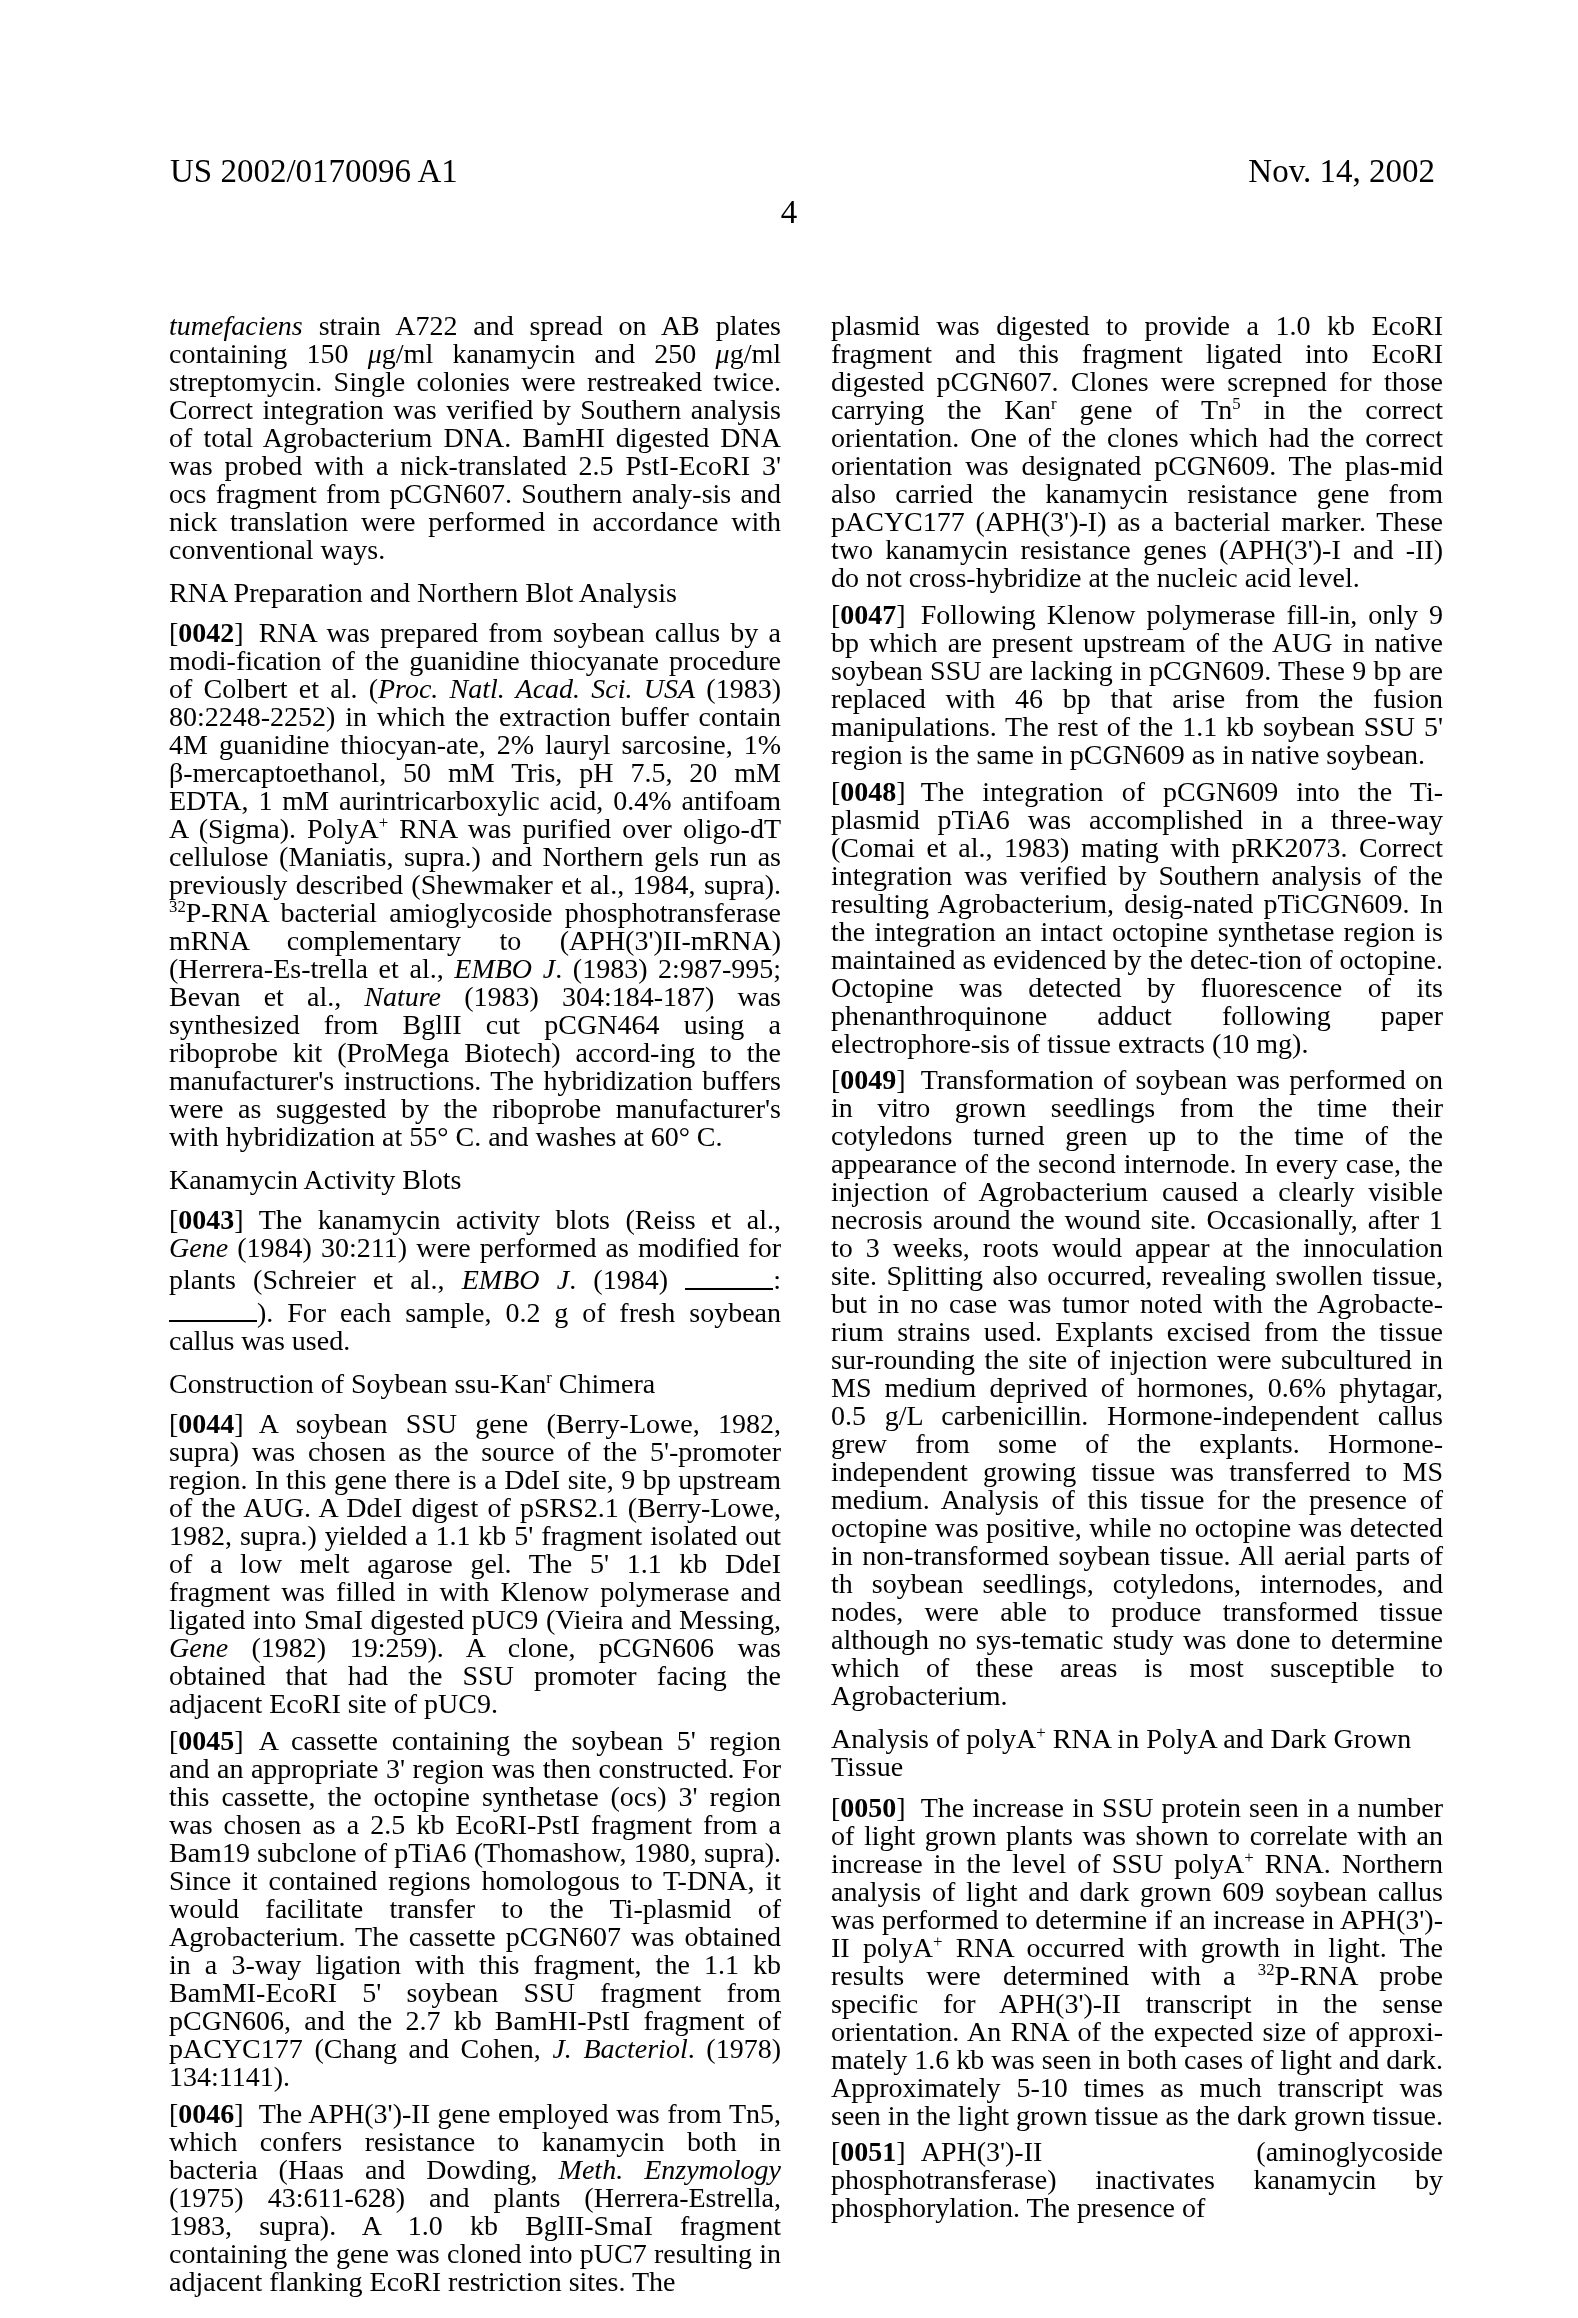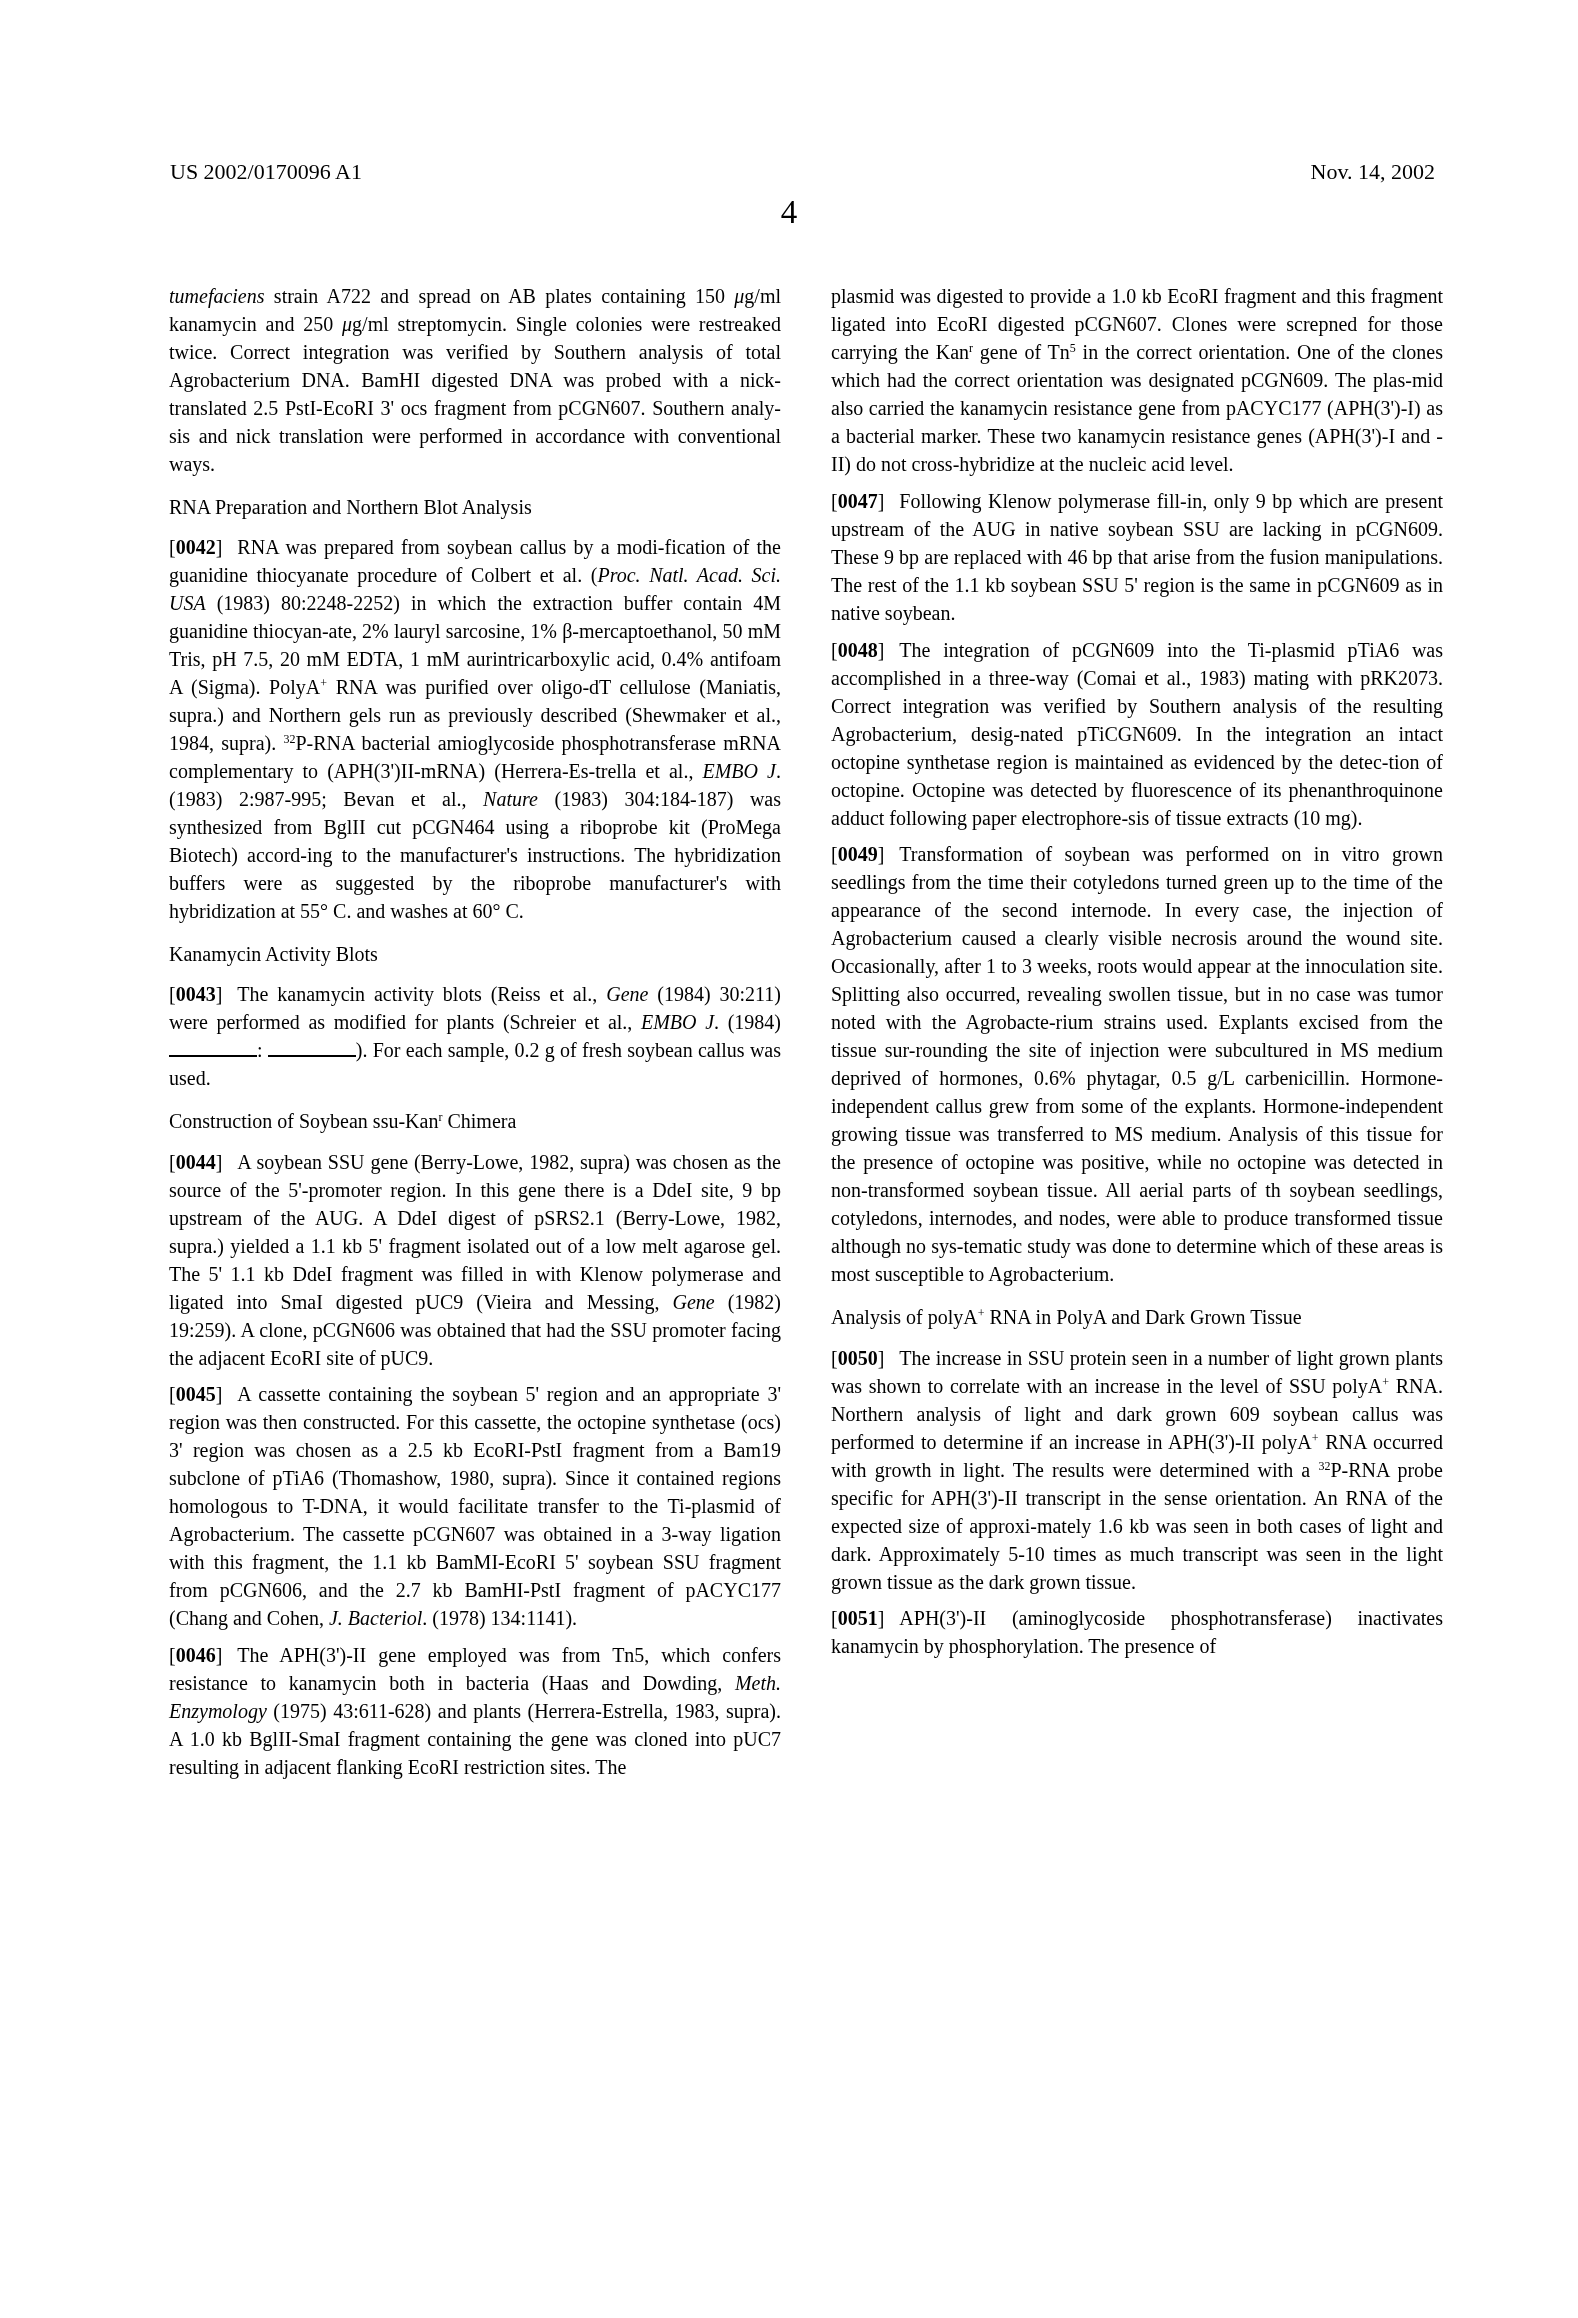--- a/index.html
+++ b/index.html
@@ -1,22 +1,22 @@
 <!DOCTYPE html>
 <html style="font-size:11px"><head>
 <meta charset="utf-8">
 <style>
   html, body { margin: 0; padding: 0; background: #ffffff; }
   body { width: 1578px; height: 2319px; position: relative; overflow: hidden;
          font-family: "Liberation Serif", "DejaVu Serif", serif; color: #000; }
-  .hdr { position: absolute; top: 151px; font-size: 22px; line-height: 41px; white-space: nowrap; }
+  .hdr { position: absolute; top: 151px; font-size: 33px; line-height: 41px; white-space: nowrap; }
   .hdr-left { left: 170px; }
   .hdr-right { right: 143px; }
   .pageno { position: absolute; top: 192px; left: 0; width: 1578px; text-align: center; font-size: 33px; line-height: 41px; }
-  .col { position: absolute; top: 282px; width: 612px; font-size: 20px; line-height: 28px; }
+  .col { position: absolute; top: 312px; width: 612px; font-size: 28px; line-height: 28px; }
   .col-left { left: 169px; }
   .col-right { left: 831px; }
   .para { text-align: justify; margin: 0 0 8.8px 0; hyphens: manual; }
   .para .num { font-weight: bold; margin-right: 15px; }
   .para .br { font-weight: normal; }
   .heading { text-align: left; margin: 15px 0 12.2px 0; }
   .cont { margin-top: 0; }
   i { font-style: italic; }
   sup { font-size: 60%; line-height: 0; vertical-align: 0.6em; }
   .blank { display: inline-block; width: 88px; border-bottom: 2px solid #000; height: 0.9em; vertical-align: baseline; }

